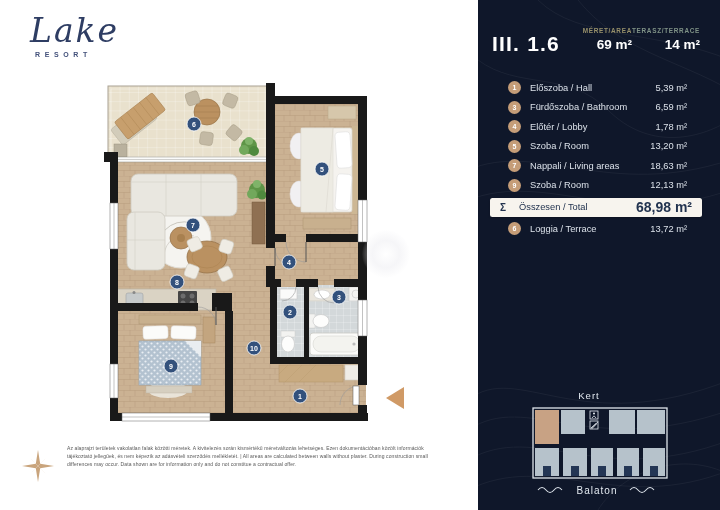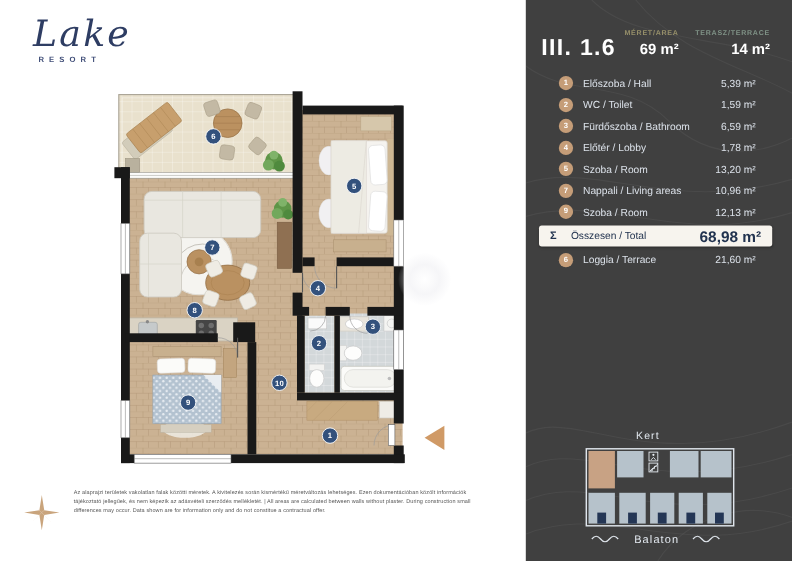--- a/index.html
+++ b/index.html
@@ -13,31 +13,31 @@
   .plan{position:absolute;left:88px;top:78px;width:330px;height:355px;z-index:2}
   .watermark{position:absolute;left:202px;top:233px;font-size:36px;font-weight:700;letter-spacing:6px;
              color:rgba(184,188,196,0.5);z-index:6;pointer-events:none;white-space:nowrap}
   .glow{position:absolute;left:362px;top:230px;width:48px;height:48px;border-radius:50%;z-index:5;
         background:radial-gradient(circle,rgba(255,255,255,.95) 0%,rgba(238,238,242,.55) 40%,rgba(238,238,242,0) 72%)}
   
   .footer{position:absolute;left:20px;top:444px;display:flex;gap:11px;align-items:flex-start;z-index:3}
   .compass{margin-top:4px}
   .disclaimer{width:376px;font-size:5px;line-height:1.6;color:#585858;letter-spacing:.1px}
   
-  .panel{position:absolute;left:478px;top:0;width:242px;height:510px;background:#404040;z-index:4;color:#dde3eb}
+  .panel{position:absolute;left:478px;top:0;width:242px;height:510px;background:#0f172a;z-index:4;color:#dde3eb}
   .topo{position:absolute;inset:0;pointer-events:none}
   .hdr{position:absolute;top:27px;left:14px;right:20px;display:flex;justify-content:space-between;align-items:flex-start}
   .unit-id{font-size:21px;font-weight:800;letter-spacing:1.2px;color:#fff;margin-top:5px}
-  .stats{display:flex;gap:15px}
+  .stats{display:flex;}
   .stat{text-align:right}
   .stat .lab{font-size:6.4px;font-weight:700;letter-spacing:.7px}
   .lab-area{color:#97906a}
   .lab-ter{color:#7f9286}
   .stat .val{font-size:13.5px;font-weight:800;color:#fff;margin-top:3px}
-  .rows{position:absolute;top:66px;left:12px;width:212px}
+  .rows{position:absolute;top:78px;left:12px;width:212px}
   .row{display:flex;align-items:center;height:19.5px;padding:0 15px 0 18px}
   .row.two{height:26px}
   .badge{flex:0 0 13px;height:13px;border-radius:50%;background:#c59d78;color:#fff;font-size:7px;
          font-weight:700;line-height:13px;text-align:center;margin-right:9px}
   .r-label{flex:1;font-size:9.3px;white-space:pre-line;line-height:1.12;color:#dbe1e9}
   .r-val{font-size:9.3px;color:#dbe1e9;white-space:nowrap}
   .total{height:19px;background:#f7f4ee;border-radius:2.5px;display:flex;align-items:center;
          padding:0 10px;margin:2.5px 0;box-shadow:0 1px 2px rgba(0,0,0,.25)}
   .sigma{font-size:10px;font-weight:700;color:#22334f;margin-right:13px}
   .total .r-label{color:#22334f}
@@ -364,58 +364,53 @@
       </div>
     </div>
 
     <div class="rows">
       <div class="row">
           <span class="badge">1</span>
           <span class="r-label">Előszoba / Hall</span>
           <span class="r-val">5,39 m²</span>
         </div>
       <div class="row">
-          <span class="badge">2</span>
-          <span class="r-label">WC / Toilet</span>
-          <span class="r-val">1,59 m²</span>
-        </div>
-      <div class="row">
           <span class="badge">3</span>
           <span class="r-label">Fürdőszoba / Bathroom</span>
           <span class="r-val">6,59 m²</span>
         </div>
       <div class="row">
           <span class="badge">4</span>
           <span class="r-label">Előtér / Lobby</span>
           <span class="r-val">1,78 m²</span>
         </div>
       <div class="row">
           <span class="badge">5</span>
           <span class="r-label">Szoba / Room</span>
           <span class="r-val">13,20 m²</span>
         </div>
       <div class="row">
           <span class="badge">7</span>
           <span class="r-label">Nappali / Living areas</span>
-          <span class="r-val">10,96 m²</span>
+          <span class="r-val">18,63 m²</span>
         </div>
       <div class="row">
           <span class="badge">9</span>
           <span class="r-label">Szoba / Room</span>
           <span class="r-val">12,13 m²</span>
         </div>
       <div class="total">
           <span class="sigma">Σ</span>
           <span class="r-label">Összesen / Total</span>
           <span class="r-val">68,98 m²</span>
         </div>
       <div class="row">
           <span class="badge">6</span>
           <span class="r-label">Loggia / Terrace</span>
-          <span class="r-val">21,60 m²</span>
+          <span class="r-val">13,72 m²</span>
         </div>
     </div>
 
     <svg class="minimap" width="152" height="120" viewBox="0 0 152 120">
       <text x="65" y="15" text-anchor="middle" font-size="9.5" letter-spacing="1" fill="#e3e9f0" font-family="Liberation Sans, sans-serif">Kert</text>
       <g>
         <rect x="9" y="24" width="134" height="70" fill="none" stroke="#dfe5ec" stroke-width="1.3"></rect>
         <rect x="11" y="26" width="24" height="34" fill="#c8a284"></rect>
         <rect x="37" y="26" width="24" height="24" fill="#b6c2cb"></rect>
         <rect x="85" y="26" width="26" height="24" fill="#b6c2cb"></rect>

